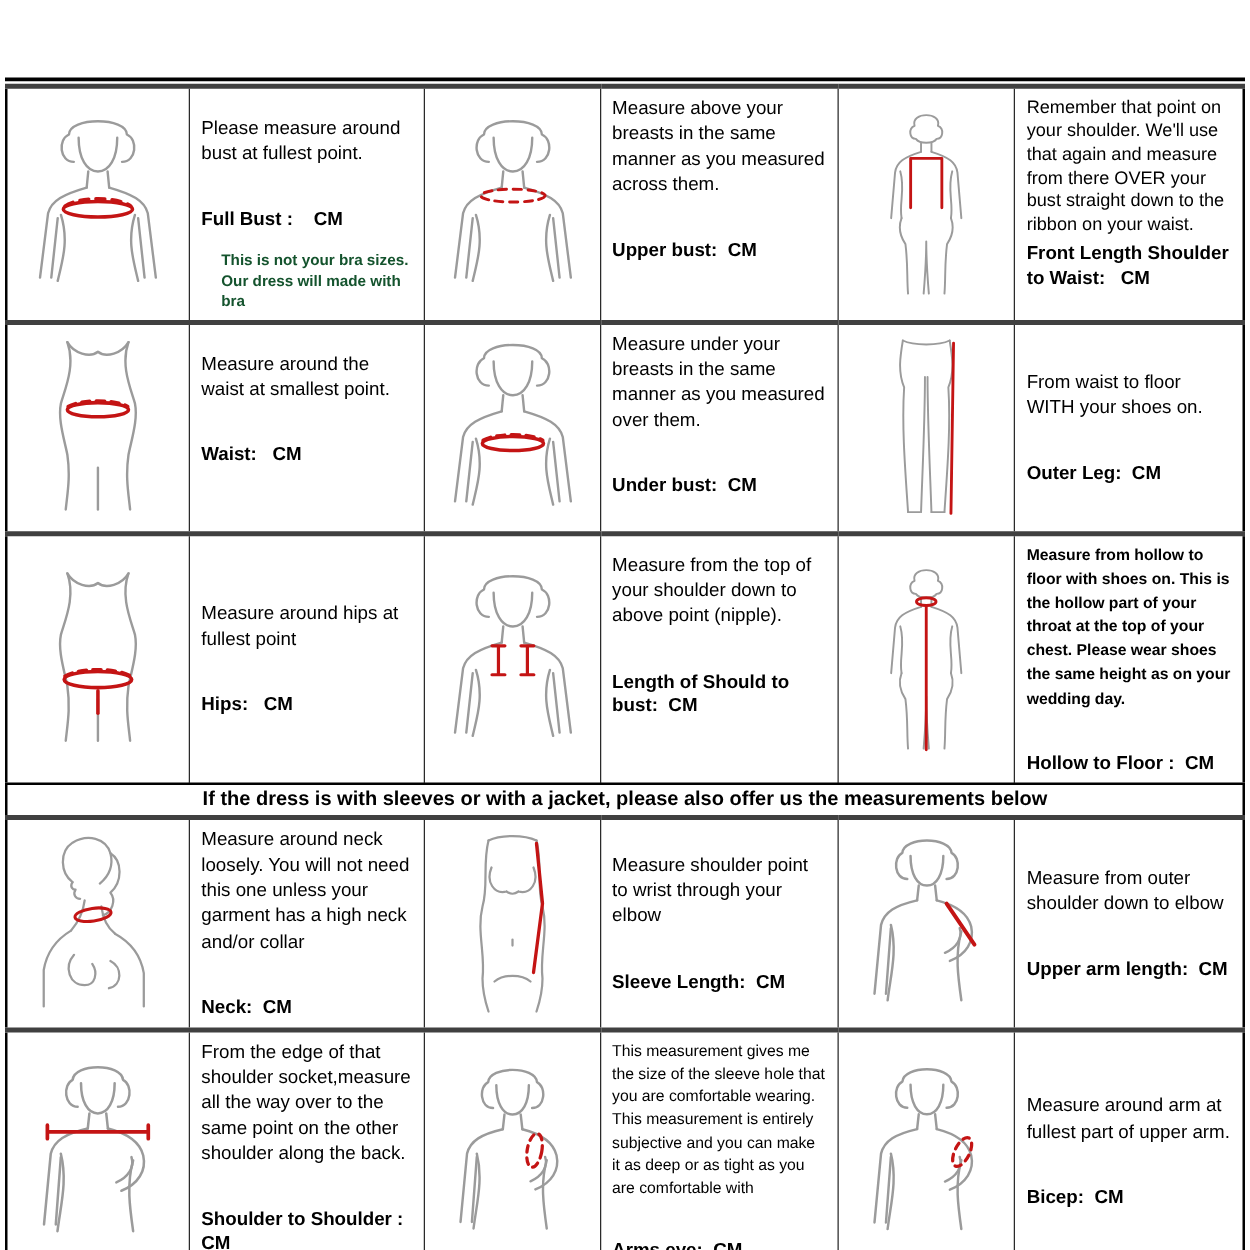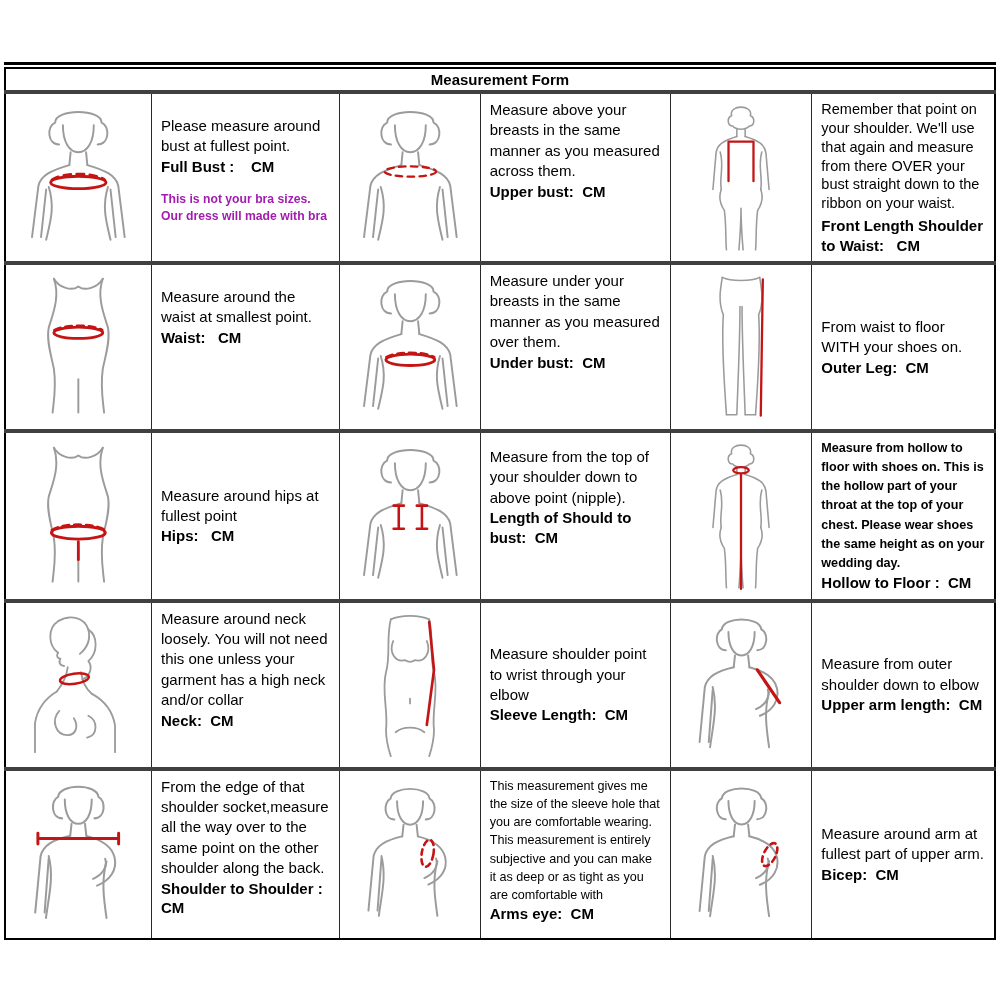--- a/index.html
+++ b/index.html
@@ -11,24 +11,24 @@
   tr.content td{border-top:4px solid #404040;}
   .title-row td{text-align:center;font-weight:bold;font-size:15px;padding:2px;border-bottom:2px solid #000;}
   .section-row td{text-align:center;font-weight:bold;font-size:16px;padding:3px;border-top:2px solid #000;border-bottom:2px solid #000;}
   td.fig{padding:2px;text-align:center;vertical-align:middle;}
   .fig svg{height:148px;max-width:96%;}
   .fig svg.tall{height:156px;}
   p{margin:0;}
   .desc{font-size:15px;line-height:1.36;}
   .desc.small{font-size:12.6px;line-height:1.45;}
   .desc.smallb{font-size:12.6px;line-height:1.52;font-weight:bold;}
-  .label{font-size:15px;font-weight:bold;margin-top:0;white-space:pre-wrap;line-height:1.3;}
+  .label{font-size:15px;font-weight:bold;margin-top:32px;white-space:pre-wrap;line-height:1.3;}
   .label.tight{margin-top:3px;}
   .label.gap-sm{}
-  .note{font-size:12.2px;font-weight:bold;color:#a21caf;margin-top:15px;line-height:1.35;white-space:pre-line;}
+  .note{font-size:12.2px;font-weight:bold;color:#14532d;margin-top:15px;line-height:1.35;white-space:pre-line;margin-left:16px;}
   td.vmid{vertical-align:middle;}
   td.pt{padding-top:22px;}
   td.pt-sm{padding-top:14px;}
   td.tightcell .desc{font-size:14.5px;line-height:1.3;}
   .body-lines{stroke:#9b9b9b;fill:none;stroke-width:1.5;stroke-linecap:round;stroke-linejoin:round;}
   .red-mark{stroke:#c41414;fill:none;stroke-linecap:round;stroke-linejoin:round;}
 </style>
 </head>
 <body>
 
@@ -93,23 +93,20 @@
     <colgroup>
       <col style="width:14.8%">
         <col style="width:19%">
         <col style="width:14.2%">
       <col style="width:19.2%">
         <col style="width:14.3%">
         <col style="width:18.5%">
     </colgroup>
 
     <tbody>
-        <tr class="title-row">
-          <td colspan="6">Measurement Form</td>
-        </tr>
 
     <tr class="content" style="height:160px">
       <td class="fig">
         <svg viewBox="0 0 100 115">
           <use href="#body-front"></use>
           <g class="red-mark" stroke-width="2.2">
             <ellipse cx="50" cy="62.5" rx="21.5" ry="4.8"></ellipse>
             <path d="M29.5,60.5 C38,54.5 62,54.5 70.5,60.5" stroke-dasharray="5.5,4.5"></path>
           </g>
         </svg>
@@ -223,20 +220,23 @@
             <path d="M50,37 L50,147"></path>
           </g>
         </svg>
       </td>
       <td class="txt">
         <p class="desc smallb">Measure from hollow to floor with shoes on. This is the hollow part of your throat at the top of your chest. Please wear shoes the same height as on your wedding day.</p>
         <p class="label gap-sm">Hollow to Floor :  CM</p>
       </td>
     </tr>
 
+    <tr class="section-row">
+          <td colspan="6">If the dress is with sleeves or with a jacket, please also offer us the measurements below</td>
+        </tr>
 
     <tr class="content" style="height:166px">
       <td class="fig">
         <svg viewBox="0 0 100 122">
           <use href="#body-neckside"></use>
           <g class="red-mark" stroke-width="2">
             <ellipse cx="46.5" cy="57.5" rx="12" ry="4.2" transform="rotate(-8 46.5 57.5)"></ellipse>
           </g>
         </svg>
       </td>

